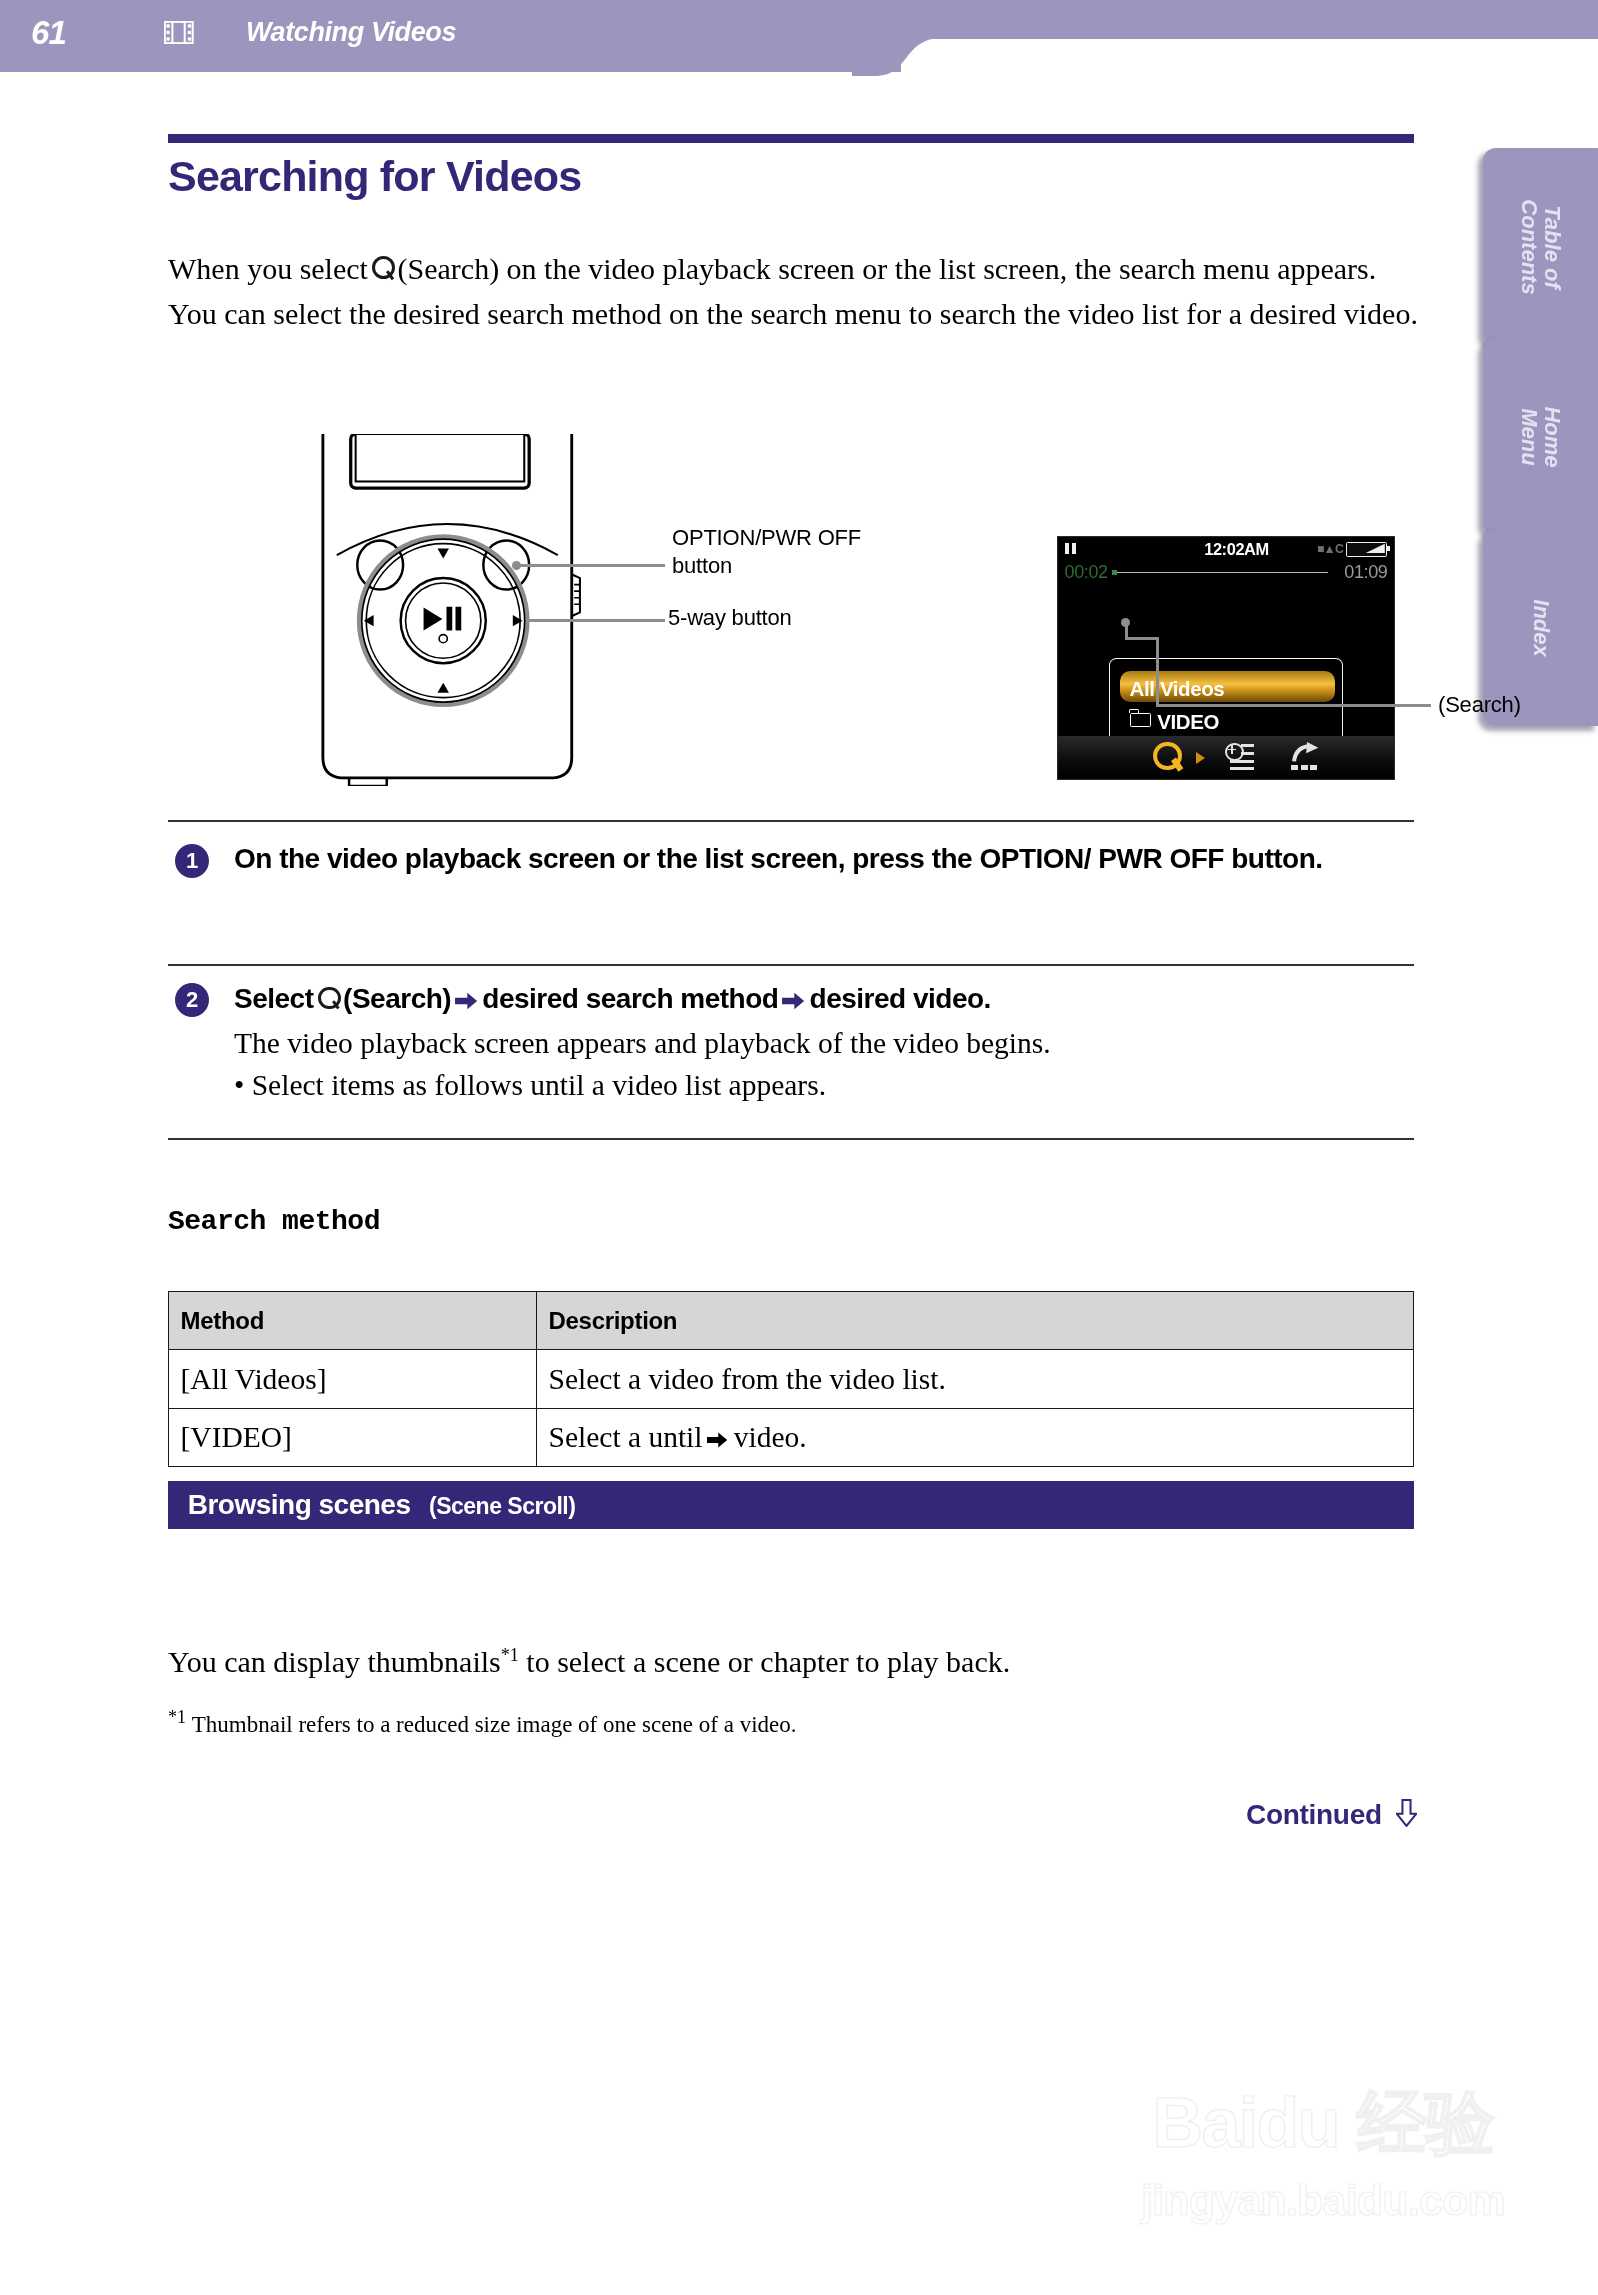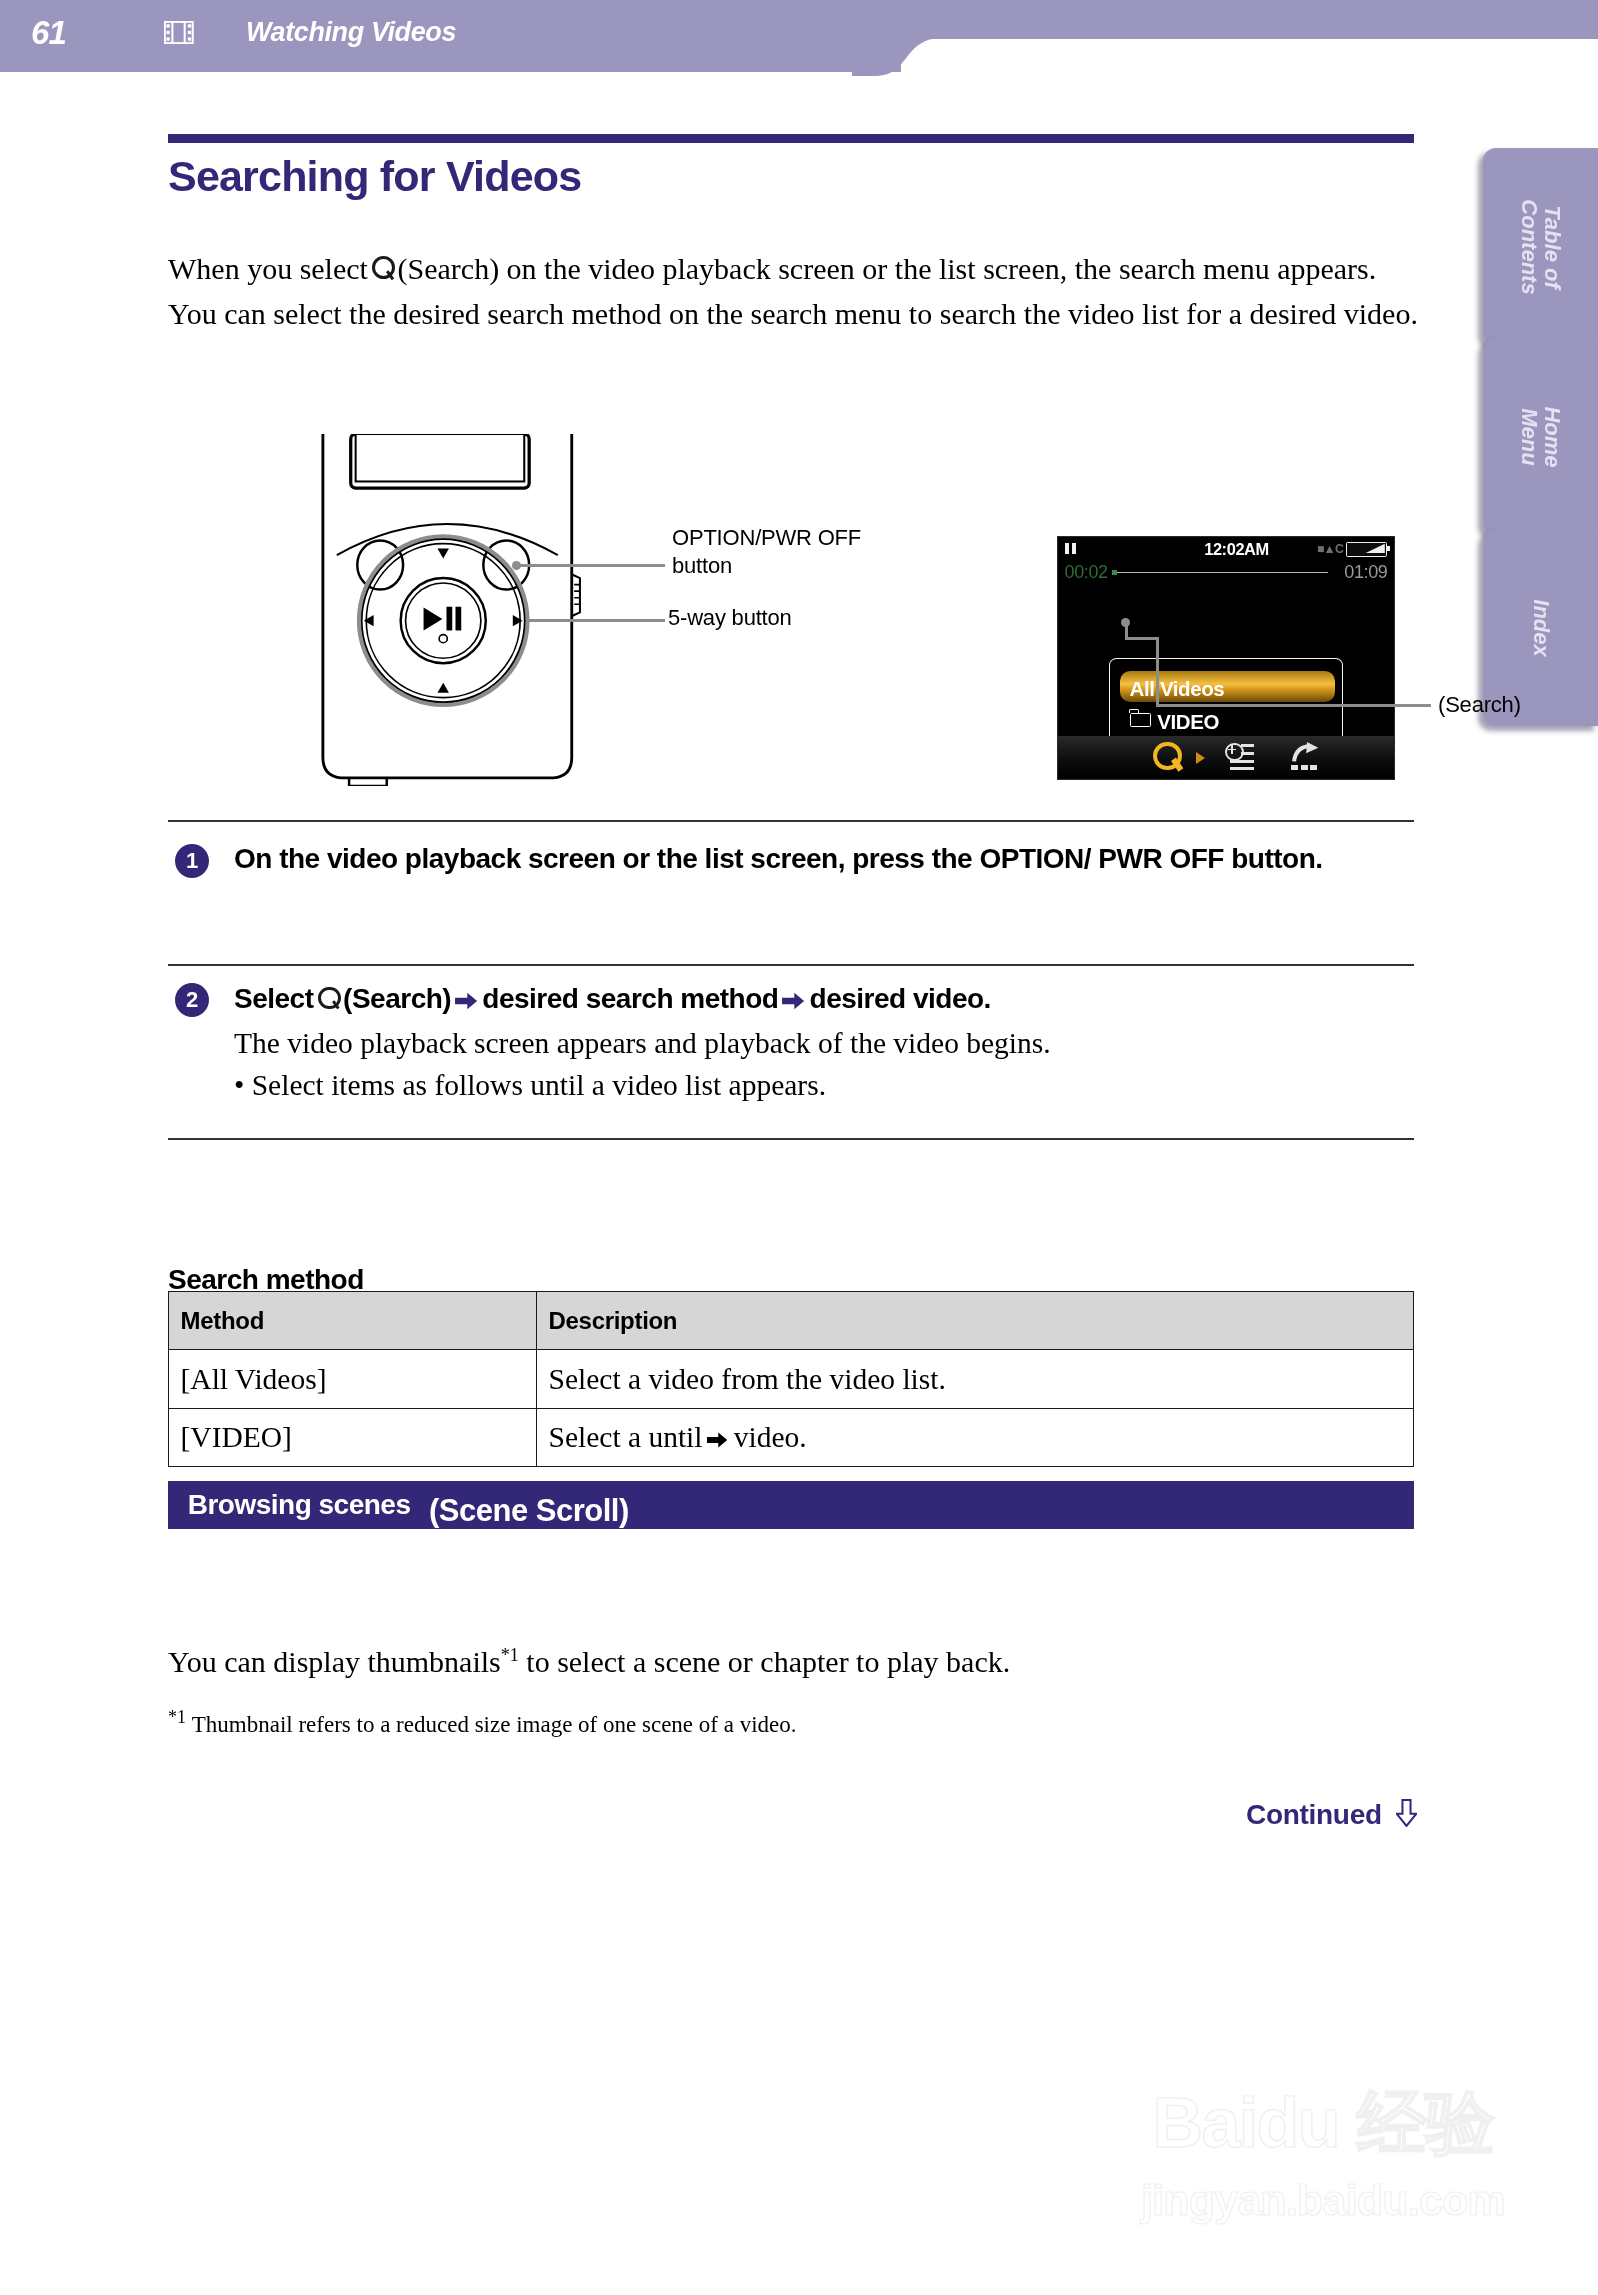--- a/index.html
+++ b/index.html
@@ -143,21 +143,21 @@
   table.tbl th{background:#d6d6d6;font-family:"Liberation Sans",sans-serif;font-weight:bold;
       font-size:24px;letter-spacing:-0.3px;}
   table.tbl td{font-family:"Liberation Serif",serif;font-size:29.5px;}
   .c1{width:344px;}
 
   
   .banner{position:absolute;left:168px;width:1246px;height:48px;background:#332878;}
   .banner .b1{position:absolute;left:19.7px;top:8.2px;font-family:"Liberation Sans",sans-serif;
       font-weight:bold;font-size:28px;color:#fff;letter-spacing:-0.5px;}
   .banner .b2{position:absolute;top:12.3px;font-family:"Liberation Sans",sans-serif;
-      font-weight:bold;font-size:31px;color:#fff;letter-spacing:-0.5px;}
+      font-weight:bold;font-size:23px;color:#fff;letter-spacing:-0.5px;}
   .para{position:absolute;left:168px;font-size:30px;line-height:41px;color:#000;}
   .sup{font-size:18px;vertical-align:super;}
   .fnote{position:absolute;left:168px;font-size:23px;line-height:24px;color:#000;}
 
   .cont{position:absolute;font-family:"Liberation Sans",sans-serif;font-weight:bold;
       font-size:28px;color:#332878;letter-spacing:-0.3px;}
 
   
   .wm{position:absolute;left:1110px;top:2061px;width:426px;height:205px;opacity:0.30;}
   .wm .wtxt{position:absolute;left:0;top:16.4px;width:100%;text-align:center;
@@ -330,21 +330,21 @@
         <path d="M0,7 L15,7 L15,1 L27,11 L15,21 L15,15 L0,15 Z" fill="#332878"></path>
       </svg></span><span>desired search method</span><span class="arw"><svg width="23" height="18" viewBox="0 0 28 22">
         <path d="M0,7 L15,7 L15,1 L27,11 L15,21 L15,15 L0,15 Z" fill="#332878"></path>
       </svg></span><span>desired video.</span>
 </div>
 <div class="step-n" style="left:234px;top:1023px;width:1172px;">The video playback screen appears and playback of the video begins.</div>
 <div class="step-n" style="left:234px;top:1065px;width:1172px;">•&nbsp;<span>Select items as follows until a video list appears.</span></div>
 
 <div class="sep" style="top:1138px;"></div>
 
-<div class="h3" style="top:1264px;">Search method</div>
+<div class="h3" style="top:1206px;font-family:Liberation Mono, monospace;">Search method</div>
 
 <table class="tbl" style="top:1291px;">
   <thead>
     <tr>
       <th class="c1">Method</th>
       <th>Description</th>
     </tr>
   </thead>
   <tbody>
     <tr>

